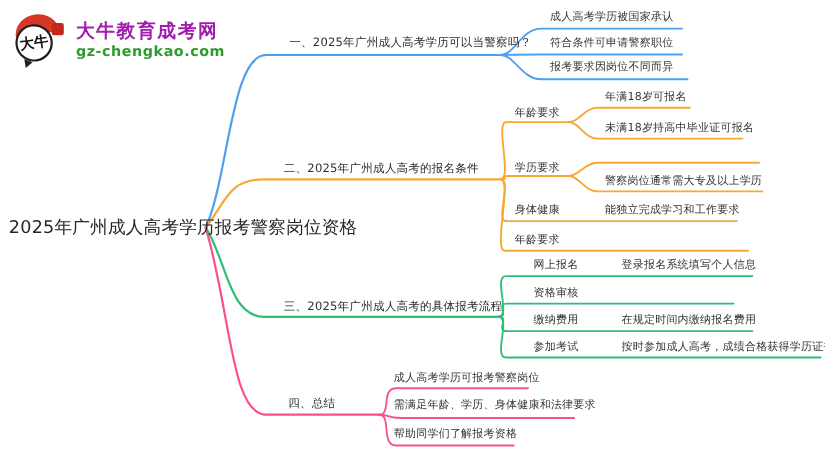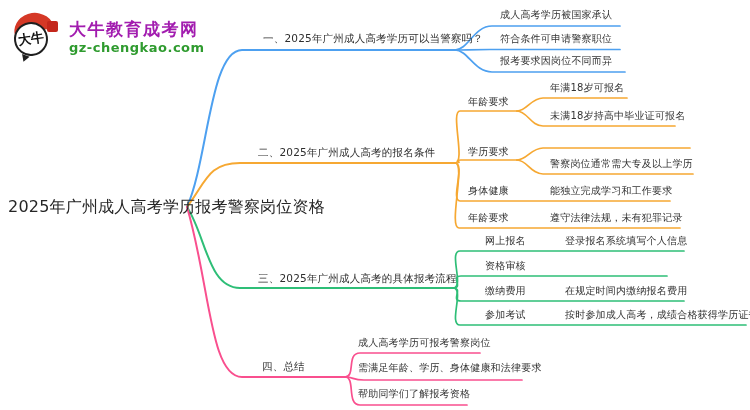--- a/index.html
+++ b/index.html
@@ -79,21 +79,20 @@
 
   <span class="t topic" style="left:258px;top:153px;">二、2025年广州成人高考的报名条件</span>
   <span class="t" style="left:468px;top:102px;">年龄要求</span>
   <span class="t" style="left:550px;top:88px;">年满18岁可报名</span>
   <span class="t" style="left:550px;top:116px;">未满18岁持高中毕业证可报名</span>
   <span class="t" style="left:468px;top:152px;">学历要求</span>
   <span class="t" style="left:550px;top:164px;">警察岗位通常需大专及以上学历</span>
   <span class="t" style="left:468px;top:191px;">身体健康</span>
   <span class="t" style="left:550px;top:191px;">能独立完成学习和工作要求</span>
   <span class="t" style="left:468px;top:218px;">年龄要求</span>
-  <span class="t" style="left:550px;top:218px;">遵守法律法规，未有犯罪记录</span>
 
   <span class="t topic" style="left:258px;top:279px;">三、2025年广州成人高考的具体报考流程</span>
   <span class="t" style="left:485px;top:241px;">网上报名</span>
   <span class="t" style="left:565px;top:241px;">登录报名系统填写个人信息</span>
   <span class="t" style="left:485px;top:266px;">资格审核</span>
   <span class="t" style="left:485px;top:291px;">缴纳费用</span>
   <span class="t" style="left:565px;top:291px;">在规定时间内缴纳报名费用</span>
   <span class="t" style="left:485px;top:315px;">参加考试</span>
   <span class="t" style="left:565px;top:315px;">按时参加成人高考，成绩合格获得学历证书</span>
 

